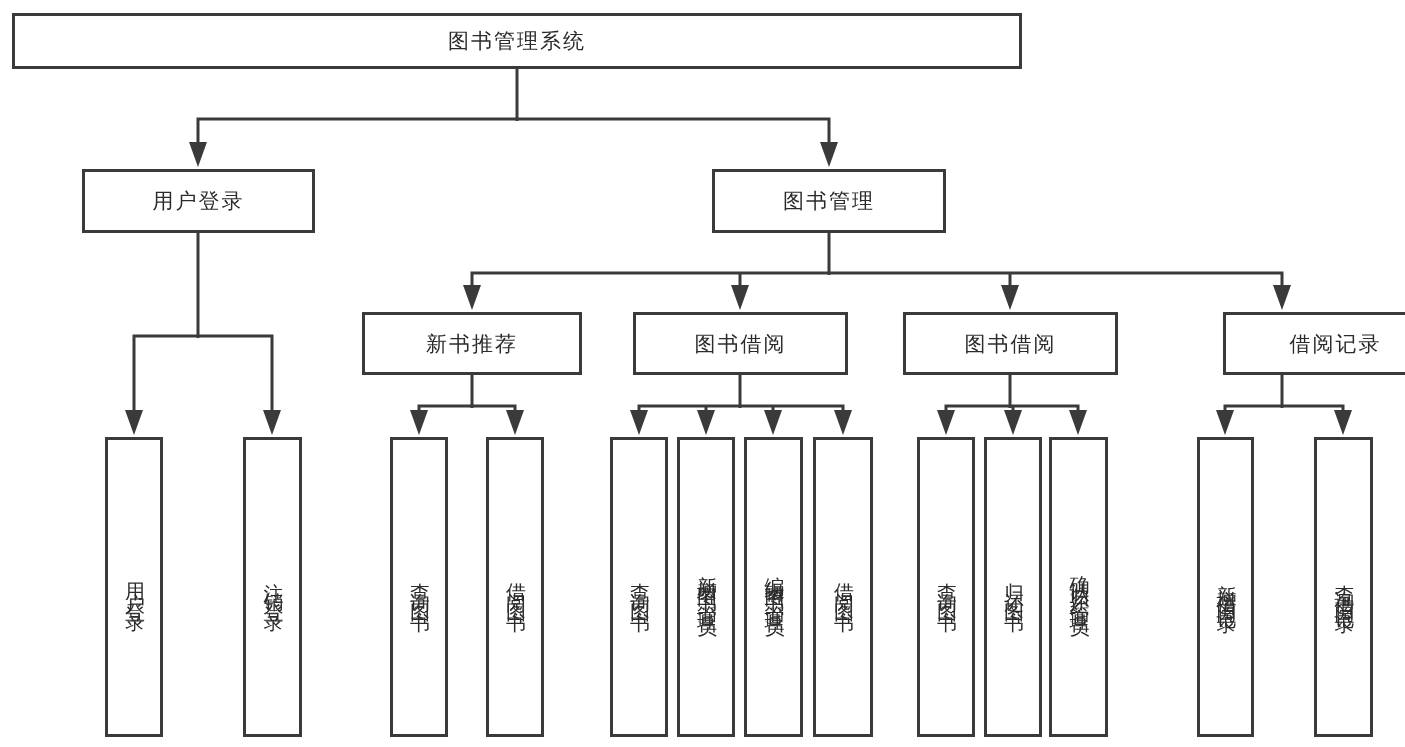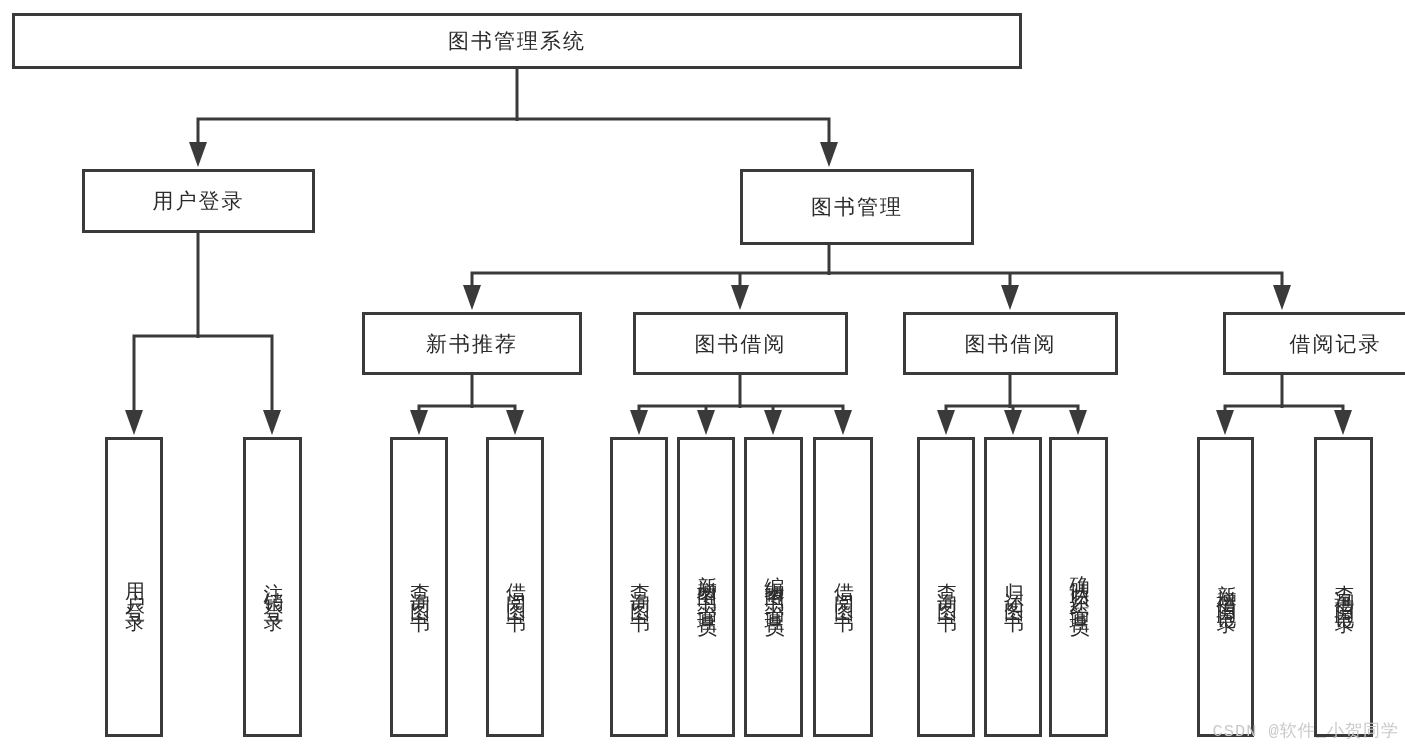--- a/index.html
+++ b/index.html
@@ -100,21 +100,21 @@
 
     <path d="M1282,375 V408"></path>
     <path d="M1225,418 V406 H1343 V418"></path>
     <polygon points="1216,410 1234,410 1225,435"></polygon>
     <polygon points="1334,410 1352,410 1343,435"></polygon>
   </svg>
 
   <div class="node h" style="left:12px;top:13px;width:1010px;height:56px">图书管理系统</div>
 
   <div class="node h" style="left:82px;top:169px;width:233px;height:64px">用户登录</div>
-  <div class="node h" style="left:740px;top:169px;width:234px;height:76px">图书管理</div>
+  <div class="node h" style="left:712px;top:169px;width:234px;height:64px">图书管理</div>
 
   <div class="node h" style="left:362px;top:312px;width:220px;height:63px">新书推荐</div>
   <div class="node h" style="left:633px;top:312px;width:215px;height:63px">图书借阅</div>
   <div class="node h" style="left:903px;top:312px;width:215px;height:63px">图书借阅</div>
   <div class="node h" style="left:1223px;top:312px;width:225px;height:63px">借阅记录</div>
 
   <div class="node v" style="left:105px;top:437px;width:58px;height:300px">用户登录</div>
   <div class="node v" style="left:243px;top:437px;width:59px;height:300px">注销登录</div>
 
   <div class="node v" style="left:390px;top:437px;width:58px;height:300px">查询图书</div>
@@ -125,15 +125,14 @@
   <div class="node v long" style="left:744px;top:437px;width:59px;height:300px">编辑图书（管理员）</div>
   <div class="node v" style="left:813px;top:437px;width:60px;height:300px">借阅图书</div>
 
   <div class="node v" style="left:917px;top:437px;width:58px;height:300px">查询图书</div>
   <div class="node v" style="left:984px;top:437px;width:58px;height:300px">归还图书</div>
   <div class="node v long" style="left:1049px;top:437px;width:59px;height:300px">确认归还（管理员）</div>
 
   <div class="node v long" style="left:1197px;top:437px;width:57px;height:300px">新增借阅记录</div>
   <div class="node v long" style="left:1314px;top:437px;width:59px;height:300px">查询借阅记录</div>
 
-  <div class="watermark">CSDN @软件_小贺同学</div>
 
 </div>
 
 </body></html>

